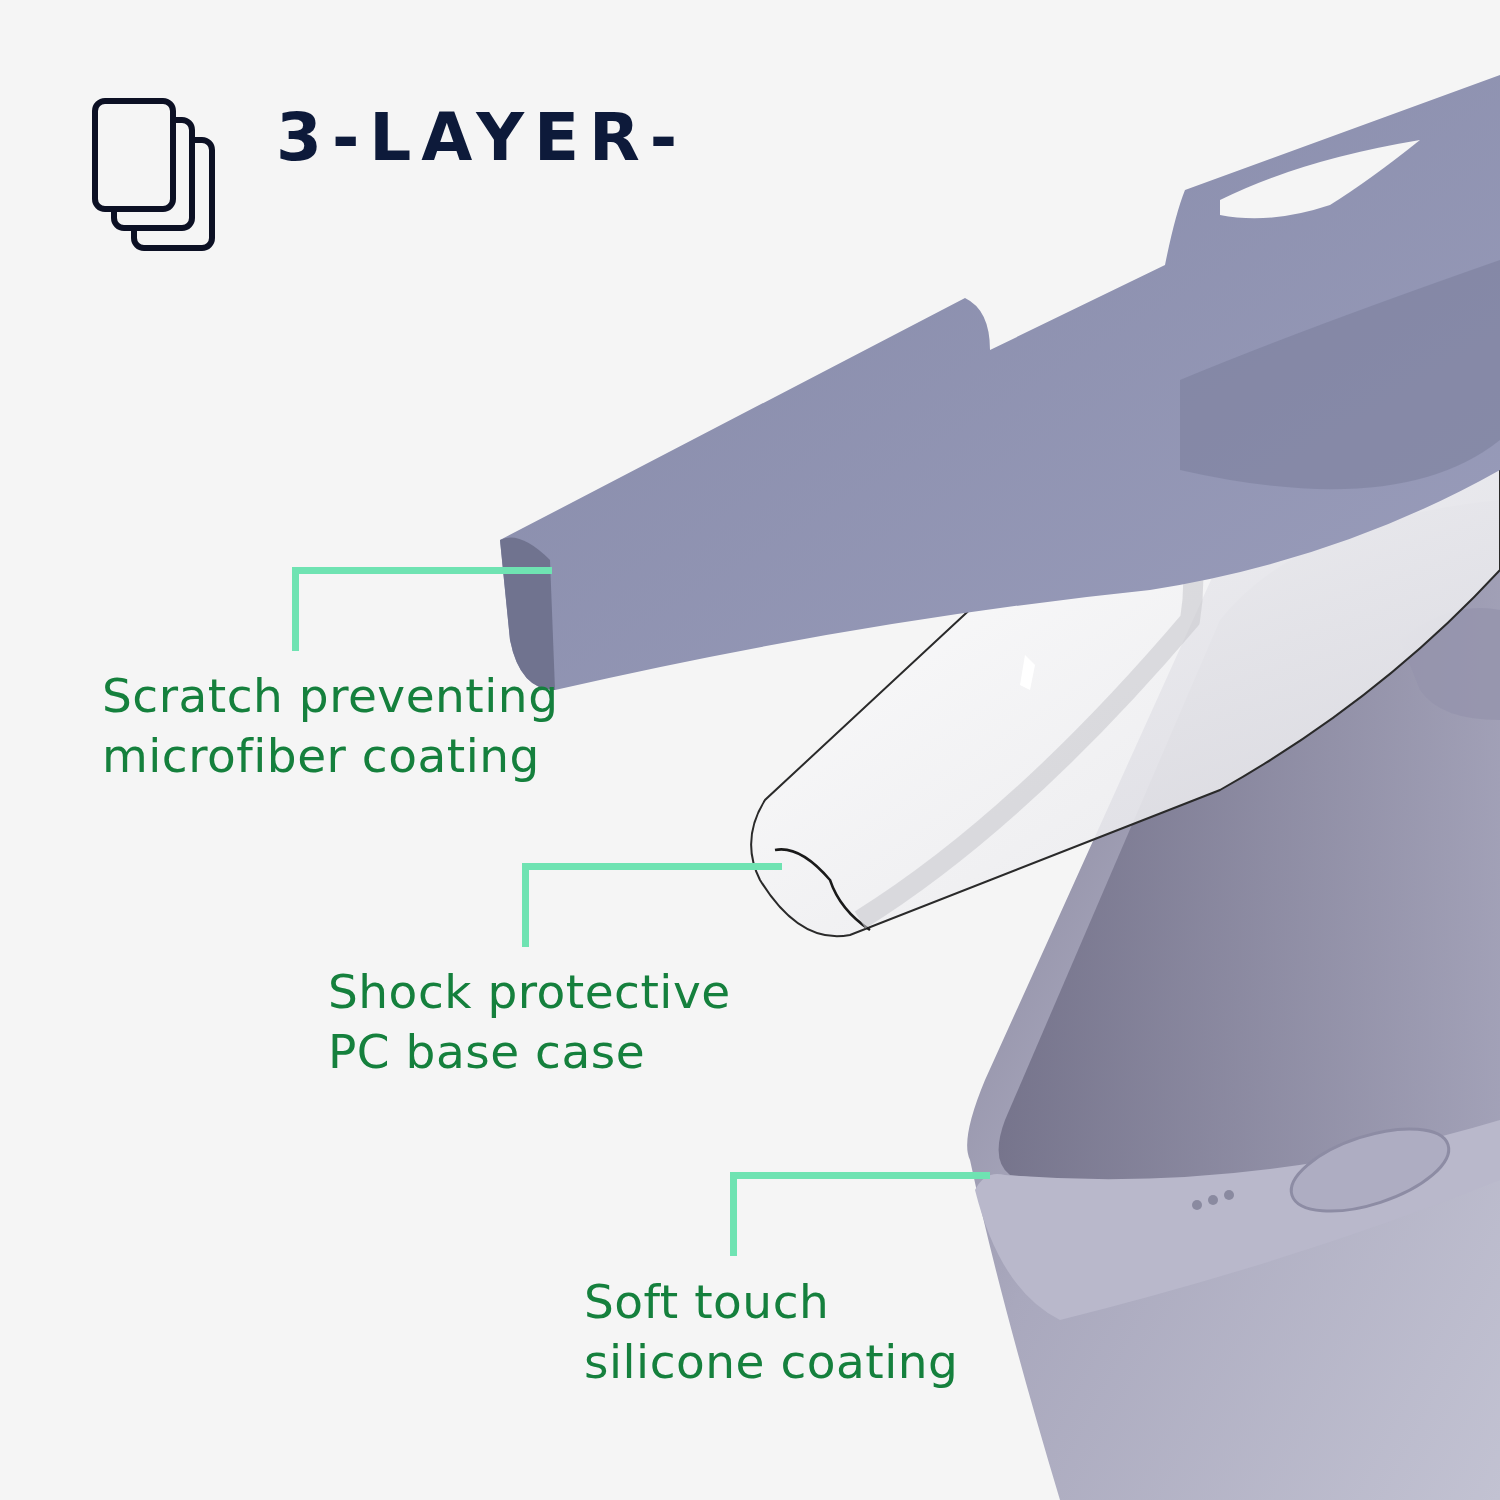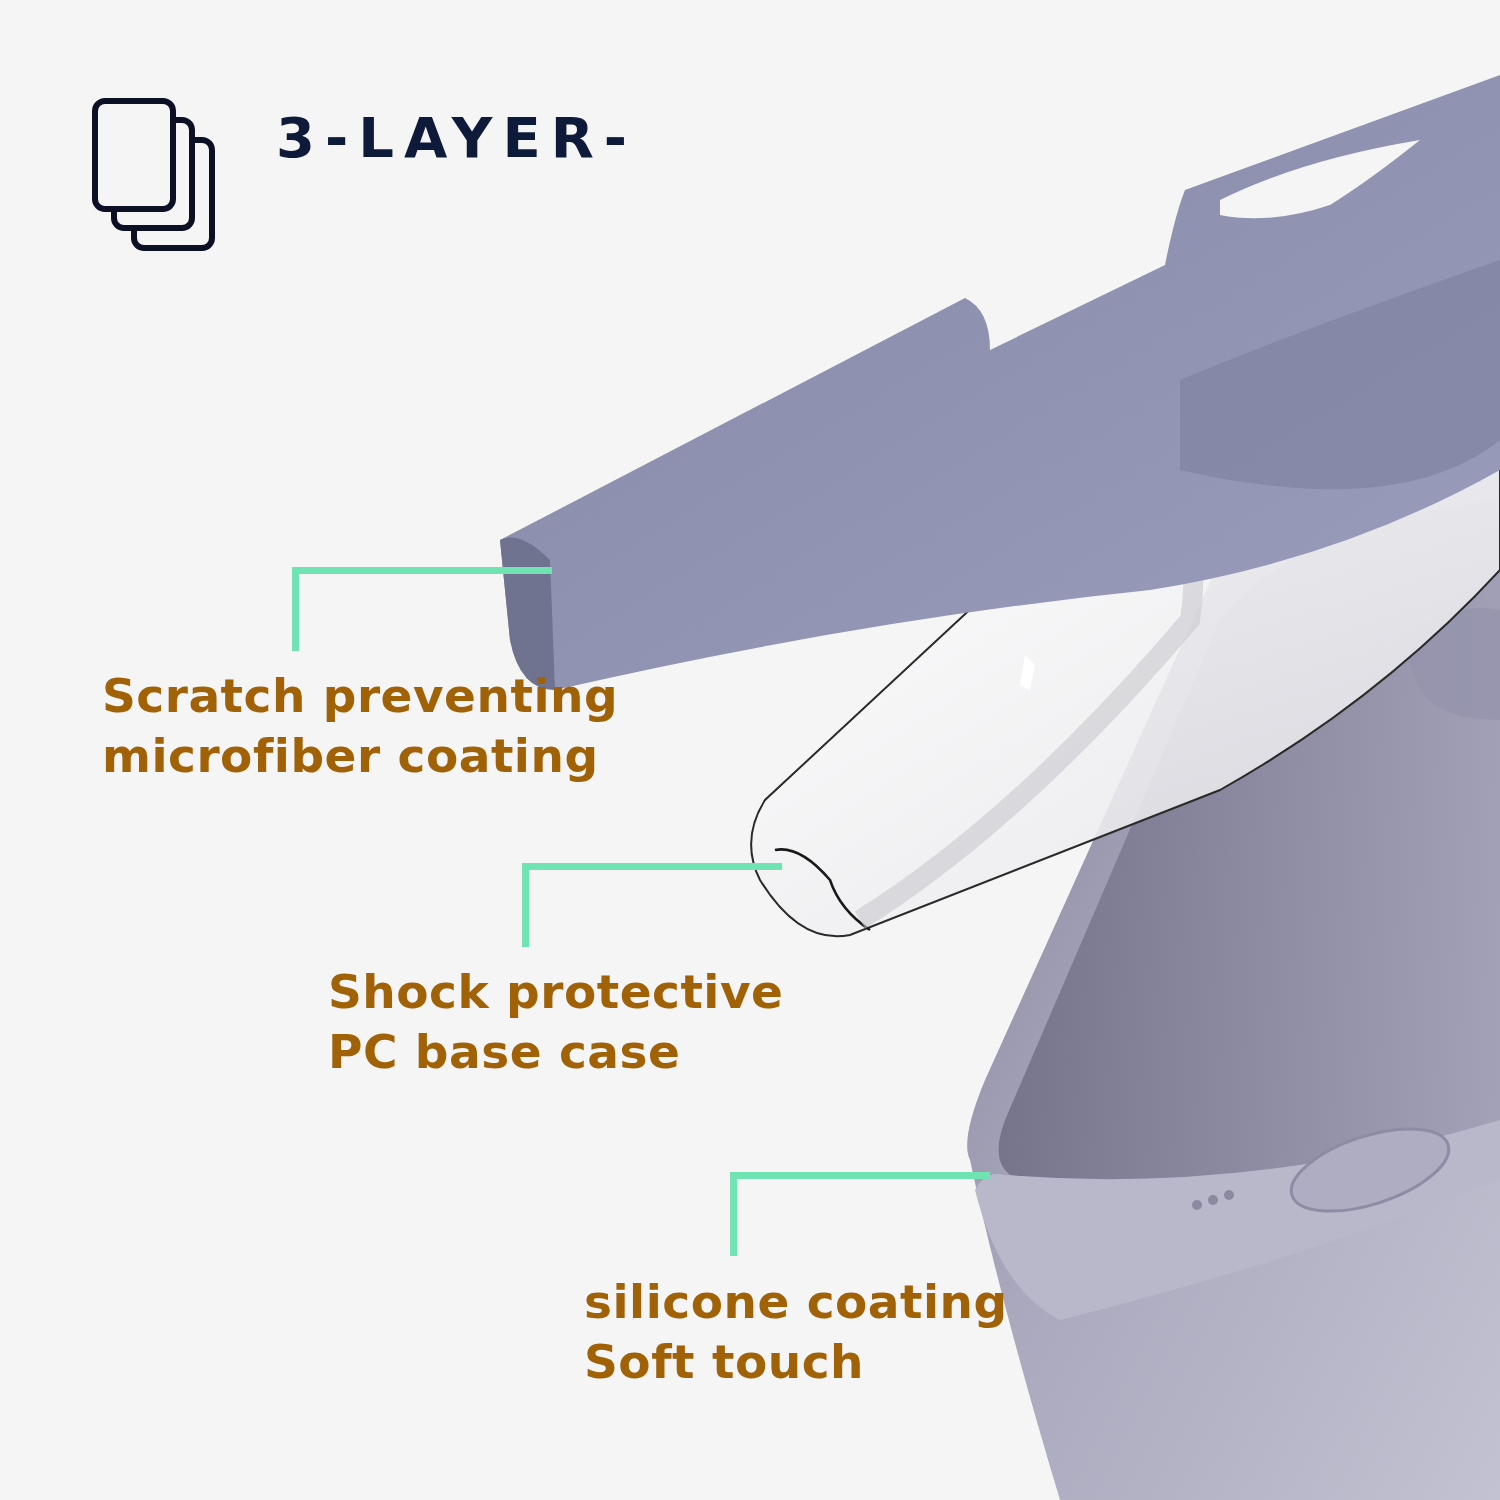--- a/index.html
+++ b/index.html
@@ -9,29 +9,29 @@
     position: relative;
     font-family: "DejaVu Sans", "Liberation Sans", sans-serif;
   }
   .stage { position: absolute; inset: 0; }
   .illustration { position: absolute; left: 0; top: 0; width: 1500px; height: 1500px; }
   .title-icon { position: absolute; left: 90px; top: 96px; width: 130px; height: 160px; }
   .title {
     position: absolute; left: 276px; top: 92px;
     margin: 0; color: #0d1a3a;
     font-family: "DejaVu Sans", "Liberation Sans", sans-serif;
-    font-weight: bold; font-size: 56px; line-height: 92px;
+    font-weight: bold; font-size: 66px; line-height: 92px;
     letter-spacing: 10px;
   }
   .title span { display: block; }
   .callout-line { position: absolute; background: #6fe3b2; }
   .label {
-    position: absolute; margin: 0; color: #a16207;
+    position: absolute; margin: 0; color: #15803d;
     font-family: "DejaVu Sans", "Liberation Sans", sans-serif;
-    font-weight: bold; font-size: 47px; line-height: 60px;
+    font-weight: normal; font-size: 47px; line-height: 60px;
     letter-spacing: 0.5px;
   }
   .label span { display: block; white-space: nowrap; }
 </style>
 </head>
 <body>
 
 <div class="stage">
 
   <svg class="illustration" viewBox="0 0 1500 1500" xmlns="http://www.w3.org/2000/svg">
@@ -102,16 +102,16 @@
   <div class="callout-line" style="left:522px; top:863px; width:260px; height:7px;"></div>
   <div class="callout-line" style="left:522px; top:863px; width:7px; height:84px;"></div>
   <p class="label" style="left:328px; top:962px;">
     <span>Shock protective</span>
     <span>PC base case</span>
   </p>
 
   <div class="callout-line" style="left:730px; top:1172px; width:260px; height:7px;"></div>
   <div class="callout-line" style="left:730px; top:1172px; width:7px; height:84px;"></div>
   <p class="label" style="left:584px; top:1272px;">
+    <span>Soft touch</span>
     <span>silicone coating</span>
-    <span>Soft touch</span>
   </p>
 </div>
 
 </body></html>

